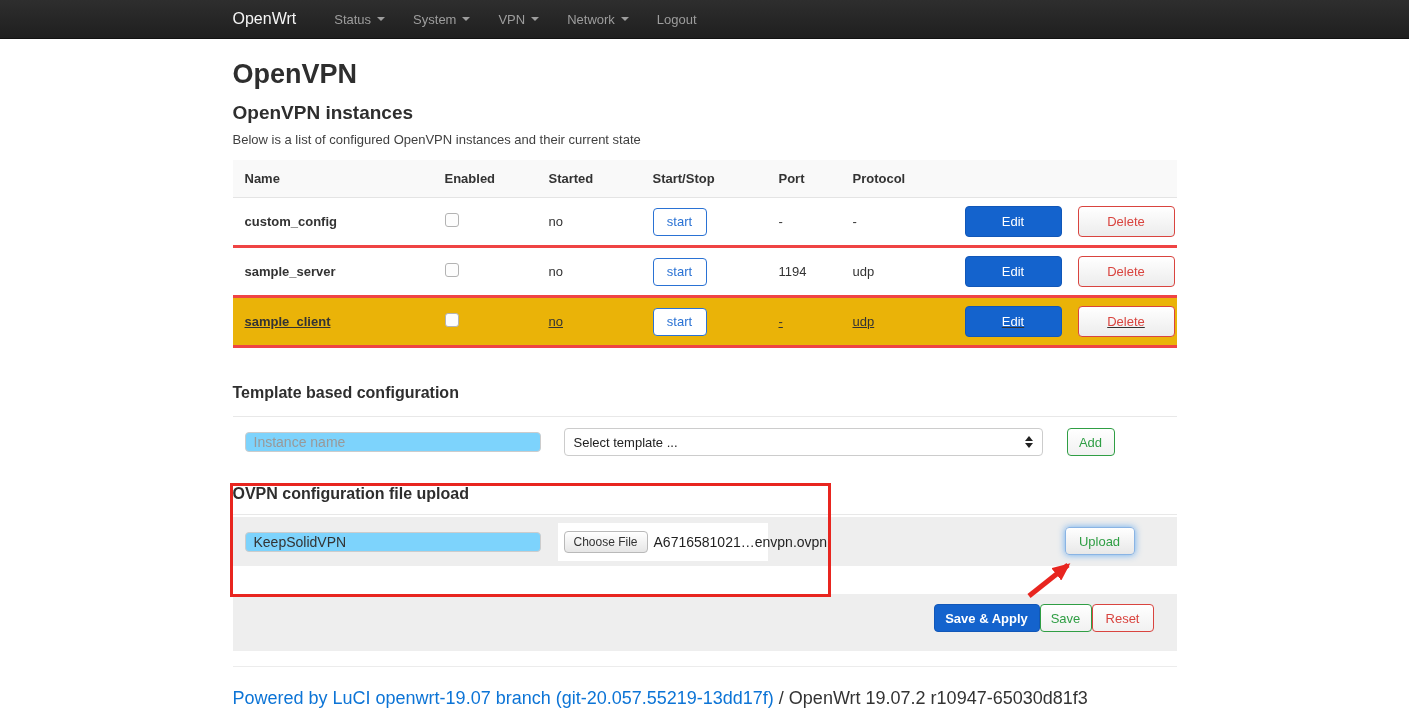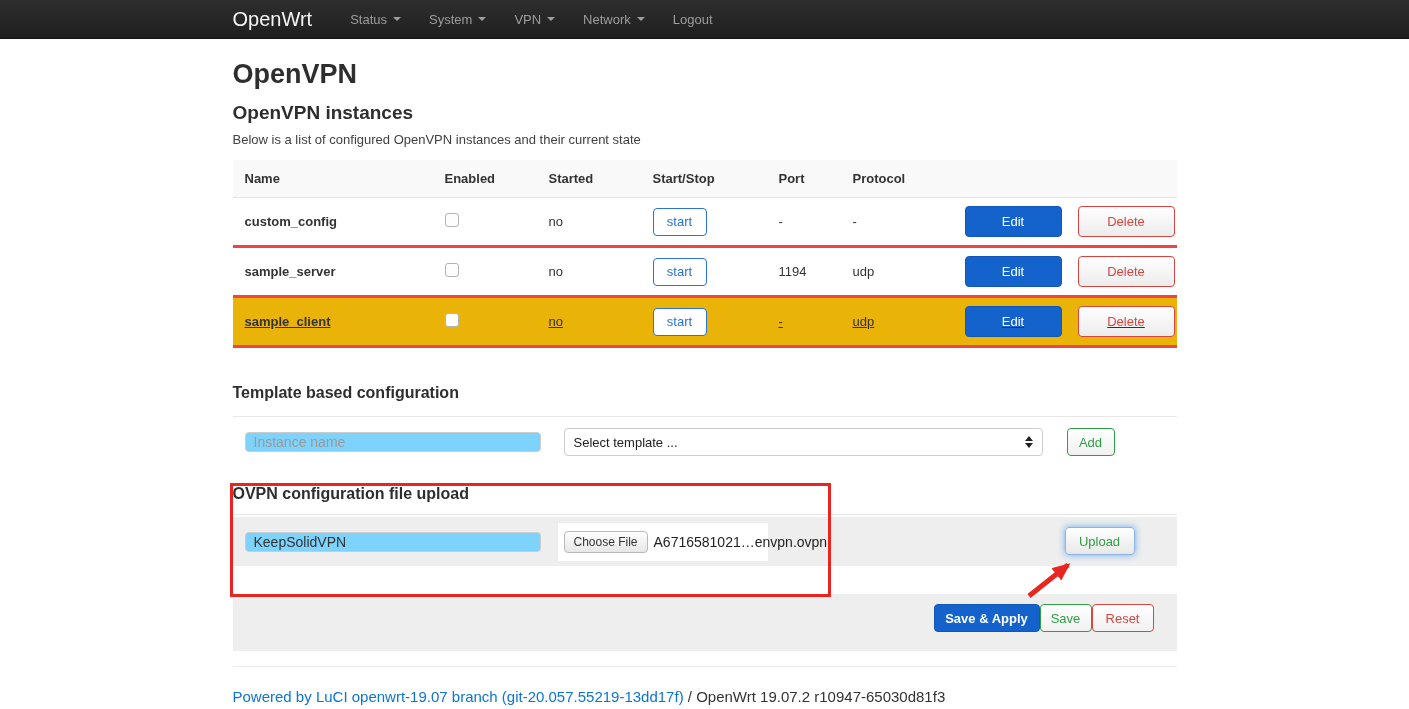--- a/index.html
+++ b/index.html
@@ -6,21 +6,21 @@
   html, body { margin: 0; padding: 0; }
   body {
     width: 1409px; height: 709px; overflow: hidden;
     background: #ffffff; color: #333;
     font-family: "Liberation Sans", sans-serif;
   }
 
   
   .navbar { height: 39px; background: linear-gradient(#2e2e2e, #1f1f1f); border-bottom: 1px solid #121212; }
   .navbar-inner { width: 944px; margin: 0 auto; height: 100%; display: flex; align-items: center; }
-  .brand { color: #f5f5f5; font-size: 20px; font-weight: 400; margin-right: 24px; cursor: pointer; }
+  .brand { color: #f5f5f5; font-size: 16px; font-weight: 400; margin-right: 24px; cursor: pointer; }
   .nav-item { color: #9d9d9d; font-size: 13px; padding: 0 14px; display: inline-flex; align-items: center; gap: 6px; cursor: pointer; }
   .caret { width: 0; height: 0; border-left: 4px solid transparent; border-right: 4px solid transparent; border-top: 4px solid #9d9d9d; display: inline-block; }
 
   
   .content { width: 944px; margin: 0 auto; position: relative; }
   h1.page-title { font-size: 27px; line-height: 28px; font-weight: 700; color: #2e2e2e; margin: 21px 0 0; }
   h2.section-heading { font-size: 19px; line-height: 20px; font-weight: 700; color: #2e2e2e; margin: 15px 0 0; }
   p.desc { font-size: 13px; line-height: 15px; color: #404040; margin: 9px 0 0; }
 
   
@@ -60,21 +60,21 @@
   .btn-upload { position: absolute; right: 42px; top: 10px; width: 70px; height: 28px; background: linear-gradient(#ffffff, #e8e8e8); border: 1px solid #8ab4e4; color: #2f9e44; box-shadow: 0 0 7px rgba(80, 160, 240, 0.85); }
 
   .spacer-28 { height: 28px; }
   .actions-band { height: 57px; background: #eeeeee; display: flex; justify-content: flex-end; align-items: flex-start; gap: 0; padding: 10px 23px 0 0; }
   .btn-save-apply { min-width: 106px; height: 28px; background: #1463cd; border: 1px solid #1157b8; color: #fff; font-weight: 700; padding: 0 10px; }
   .btn-save { width: 52px; height: 28px; background: linear-gradient(#ffffff, #f1f1f1); border: 1px solid #2f9e44; color: #2f9e44; }
   .btn-reset { width: 62px; height: 28px; background: linear-gradient(#ffffff, #f1f1f1); border: 1px solid #d9443f; color: #d9443f; }
 
   
   .footer-rule { border-top: 1px solid #ececec; margin-top: 15px; }
-  .footer { margin-top: 21px; font-size: 15px; color: #333; }
+  .footer { margin-top: 21px; font-size: 18px; color: #333; }
   .footer-link { color: #0c74d6; text-decoration: none; cursor: pointer; }
 
   
   .annotation-rect { position: absolute; left: -3px; top: 423px; width: 601px; height: 114px; border: 3px solid #e8251f; pointer-events: none; }
   .annotation-arrow { position: absolute; left: 786px; top: 492px; pointer-events: none; }
 </style>
 </head>
 <body>
 
 <div class="navbar">

